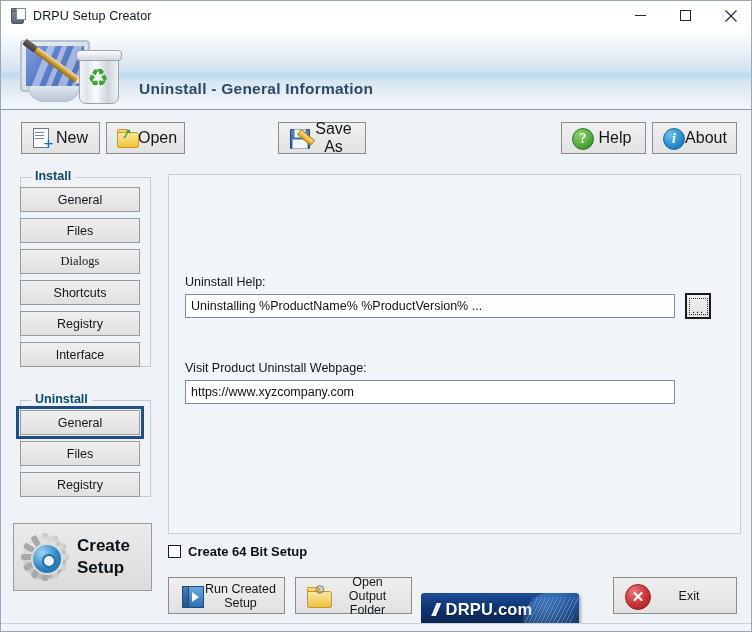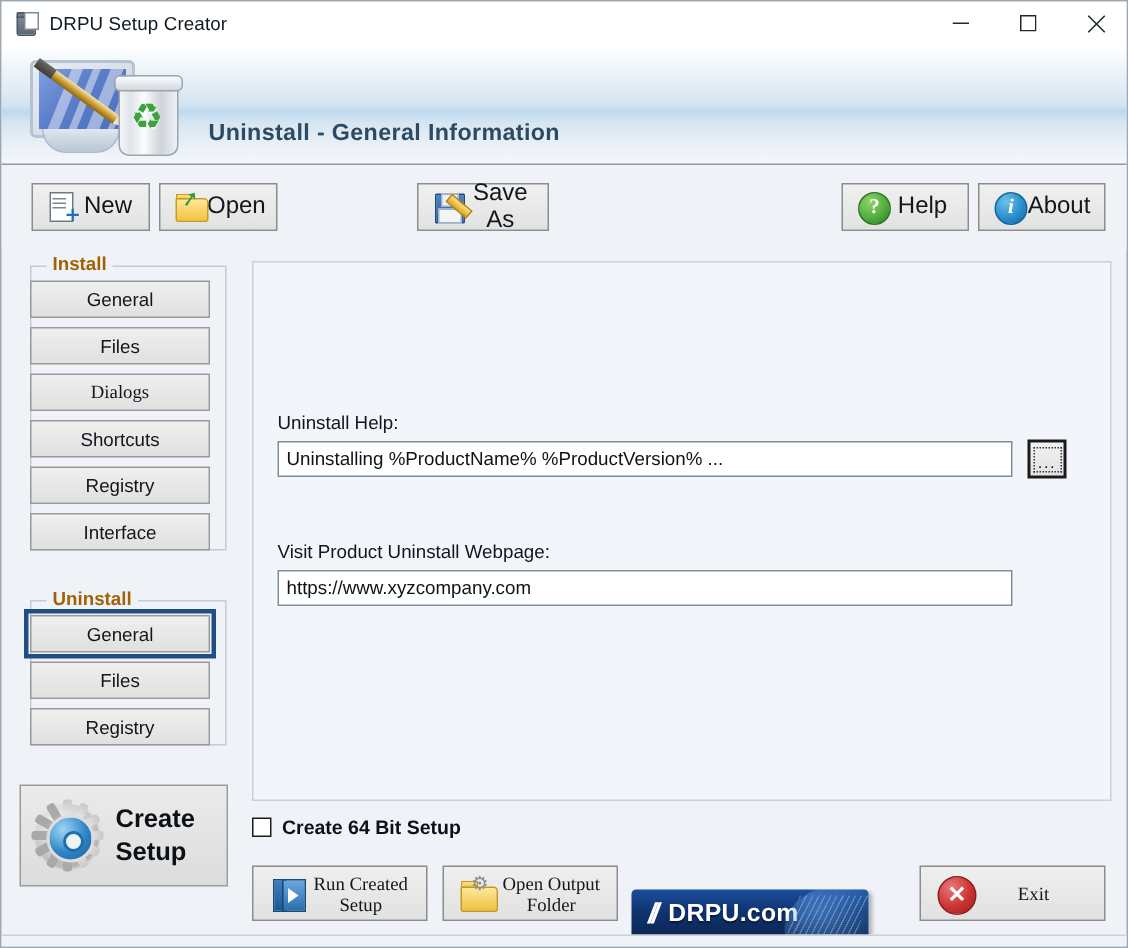--- a/index.html
+++ b/index.html
@@ -333,21 +333,21 @@
     background: transparent;
     box-sizing: border-box;
   }
   .grp-title {
     position: absolute;
     top: -9px; left: 10px;
     background: #eff3f7;
     padding: 0 4px;
     font-size: 12.5px;
     font-weight: bold;
-    color: #a16207;
+    color: #0c4a6e;
   }
   .navbtn {
     position: absolute;
     left: 19px;
     width: 120px;
     height: 25px;
     background: linear-gradient(180deg,#efefef,#e0e0e0);
     border: 1px solid #9a9a9a;
     box-sizing: border-box;
     font-size: 12.5px;
@@ -498,21 +498,20 @@
     cursor: default;
   }
   .bbtn .bico { width: 26px; height: 26px; margin-left: 10px; position: relative; flex: none; }
   .bbtn .blbl {
     flex: 1;
     text-align: center;
     font-size: 12.5px;
     color: #12171c;
     line-height: 14px;
     padding-right: 8px;
-    font-family: Liberation Serif, serif;
   }
   .ico-run .bookl {
     position: absolute; left: 3px; top: 3px;
     width: 7px; height: 20px;
     background: linear-gradient(180deg,#3f7fbe,#1c5791);
     border: 1px solid #174a7d;
   }
   .ico-run .bookr {
     position: absolute; left: 9px; top: 3px;
     width: 14px; height: 20px;

